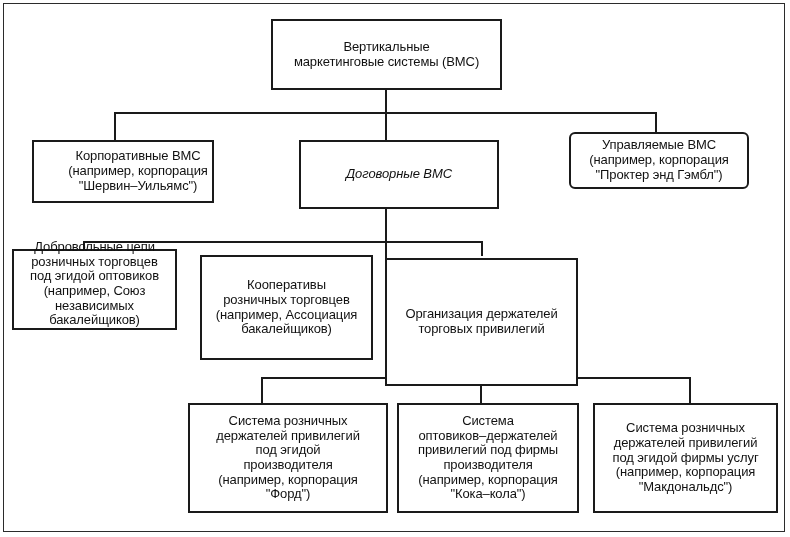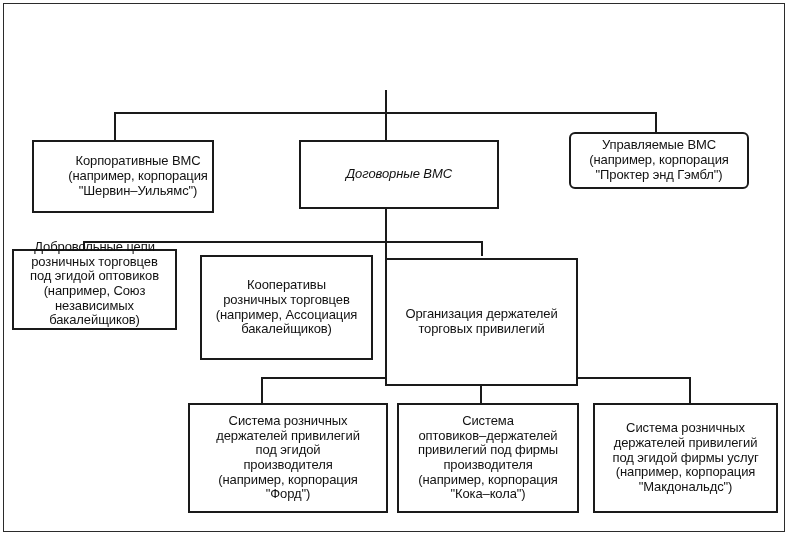--- a/index.html
+++ b/index.html
@@ -60,29 +60,33 @@
     z-index: 1;
   }
 </style>
 </head>
 <body>
 
 <div id="canvas">
 
   <div id="frame"></div>
 
+  <div class="node" style="left:271px; top:19px; width:231px; height:71px;">
+    <span class="txt">Вертикальные
+маркетинговые системы (ВМС)</span>
+  </div>
 
   <div class="vline" style="left:385px; top:90px; height:50px;"></div>
 
   <div class="hline" style="left:114px; top:112px; width:543px;"></div>
 
   <div class="vline" style="left:114px; top:112px; height:29px;"></div>
   <div class="vline" style="left:655px; top:112px; height:29px;"></div>
 
-  <div class="node" style="left:32px; top:140px; width:182px; height:73px;padding-left:30px;">
+  <div class="node" style="left:32px; top:140px; width:182px; height:63px;padding-left:30px;">
     <span class="txt">Корпоративные ВМС
 (например, корпорация
 "Шервин–Уильямс")</span>
   </div>
 
   <div class="node" style="left:299px; top:140px; width:200px; height:69px;font-style:italic;">
     <span class="txt">Договорные ВМС</span>
   </div>
 
   <div class="node" style="left:569px; top:132px; width:180px; height:57px;border-radius:6px;">

